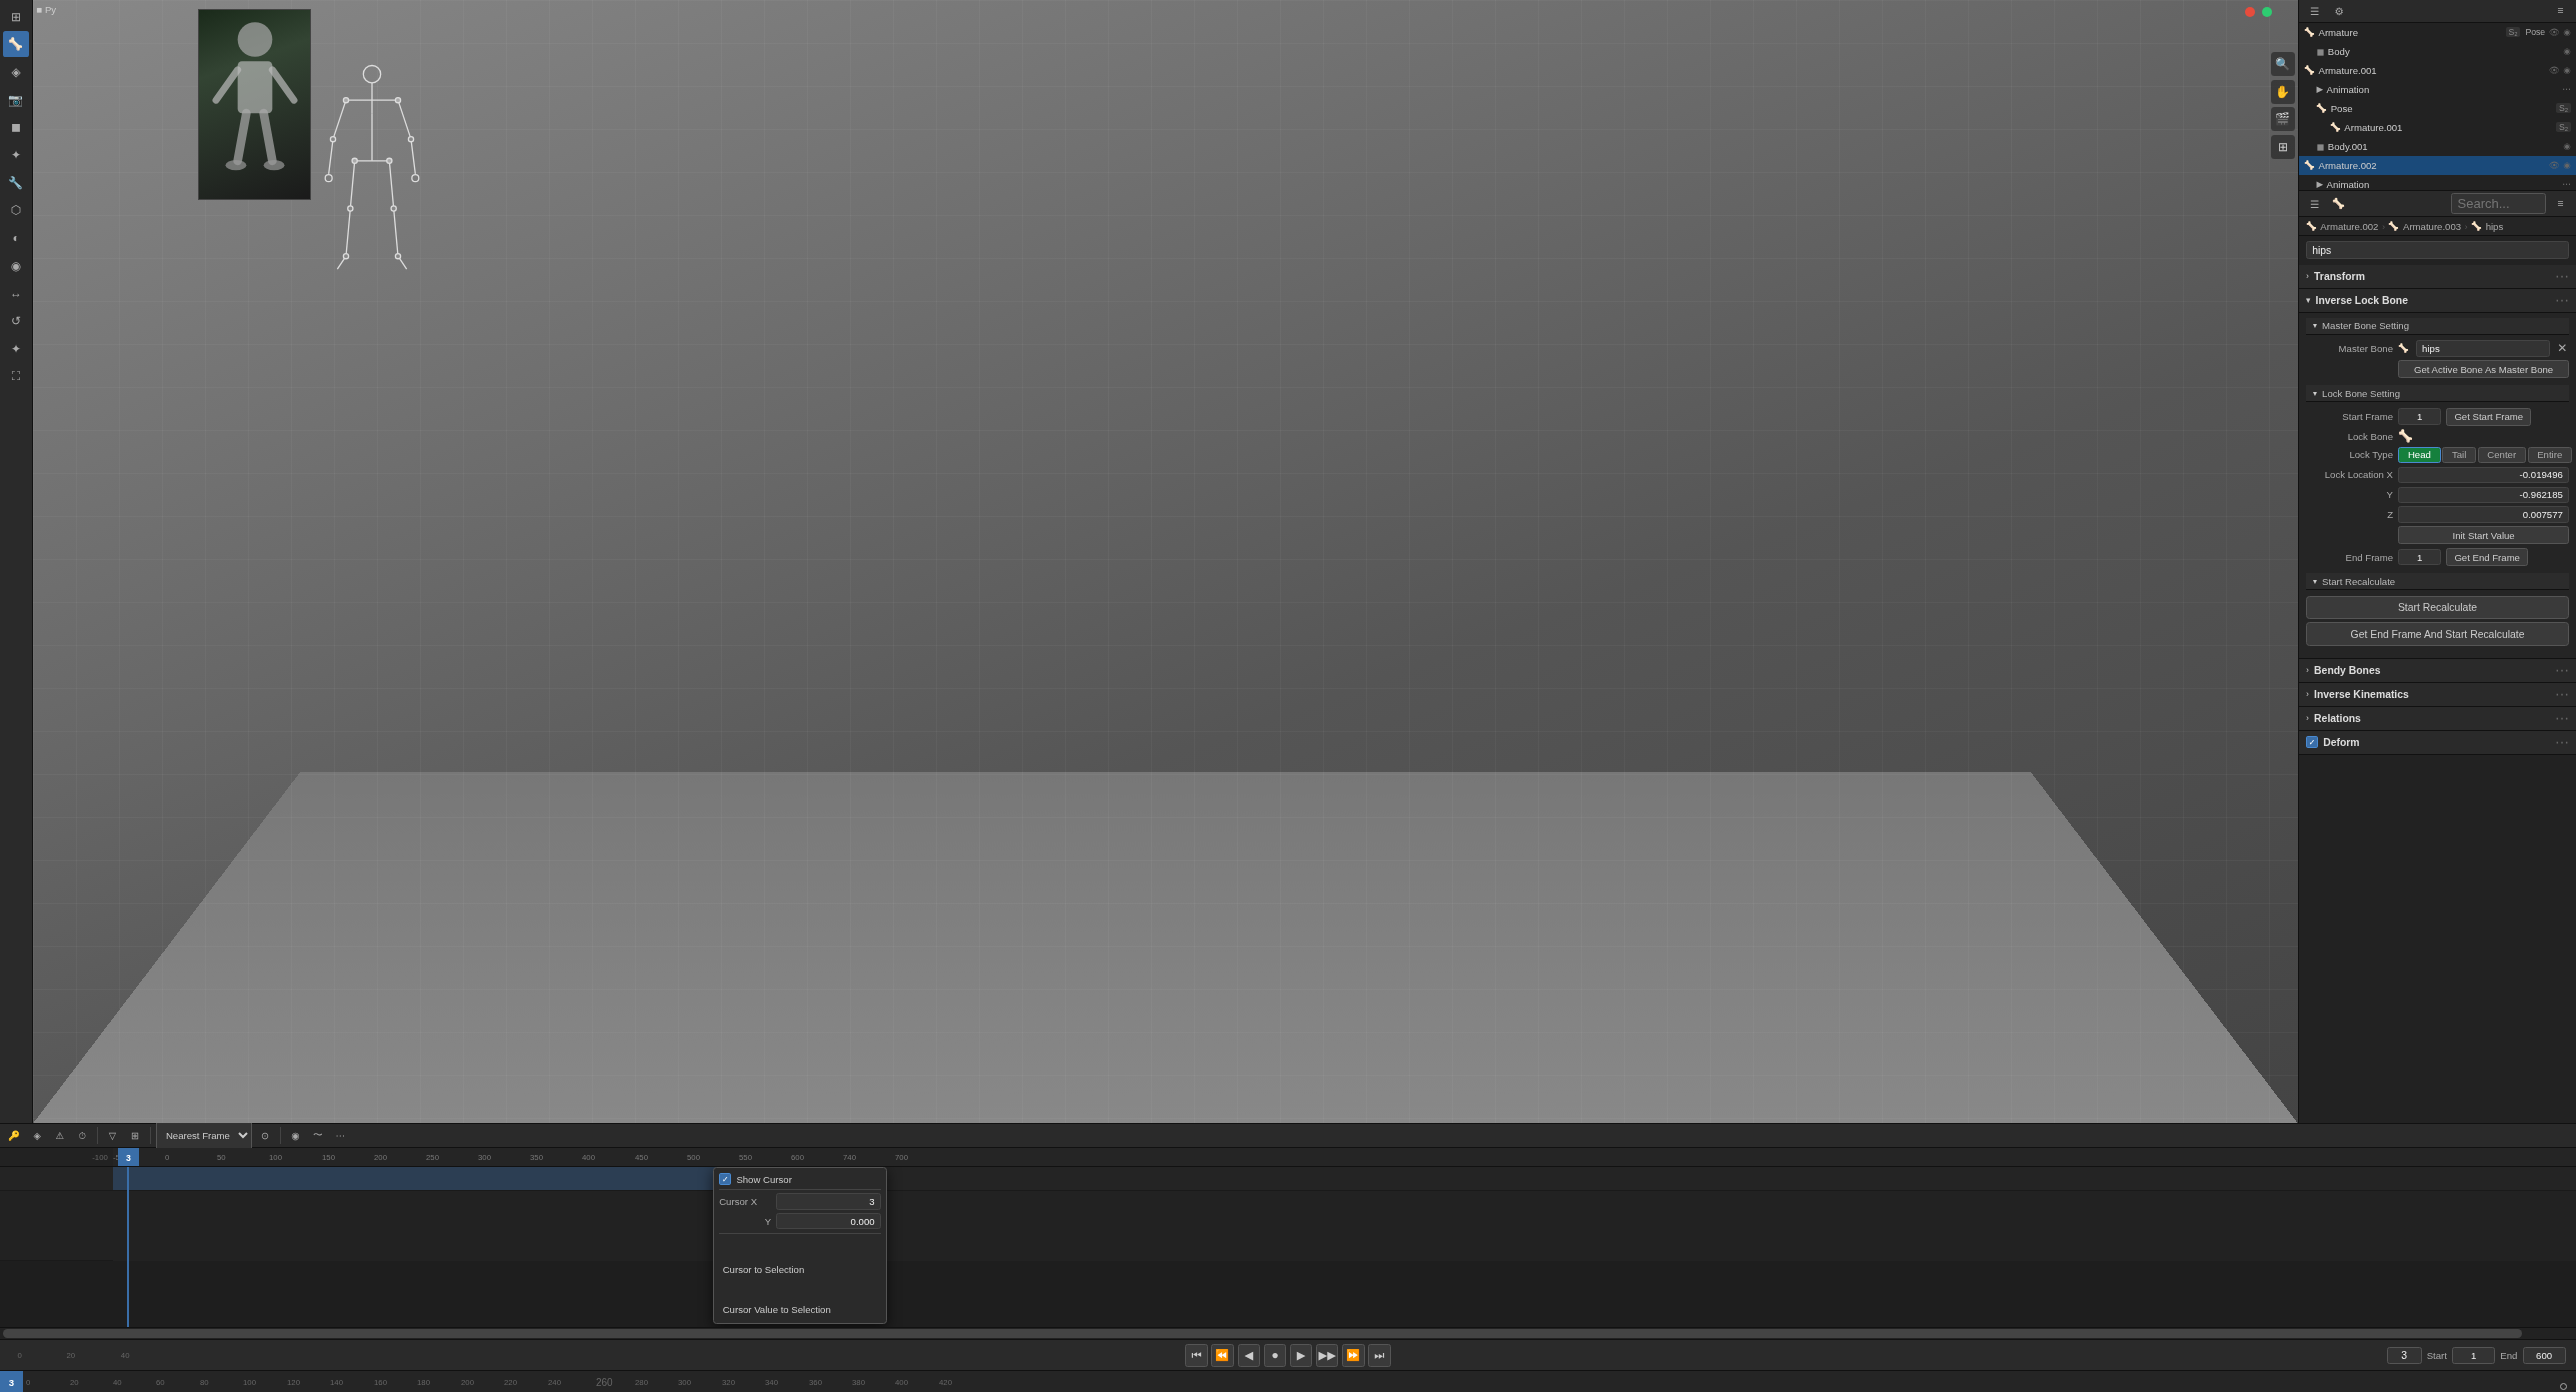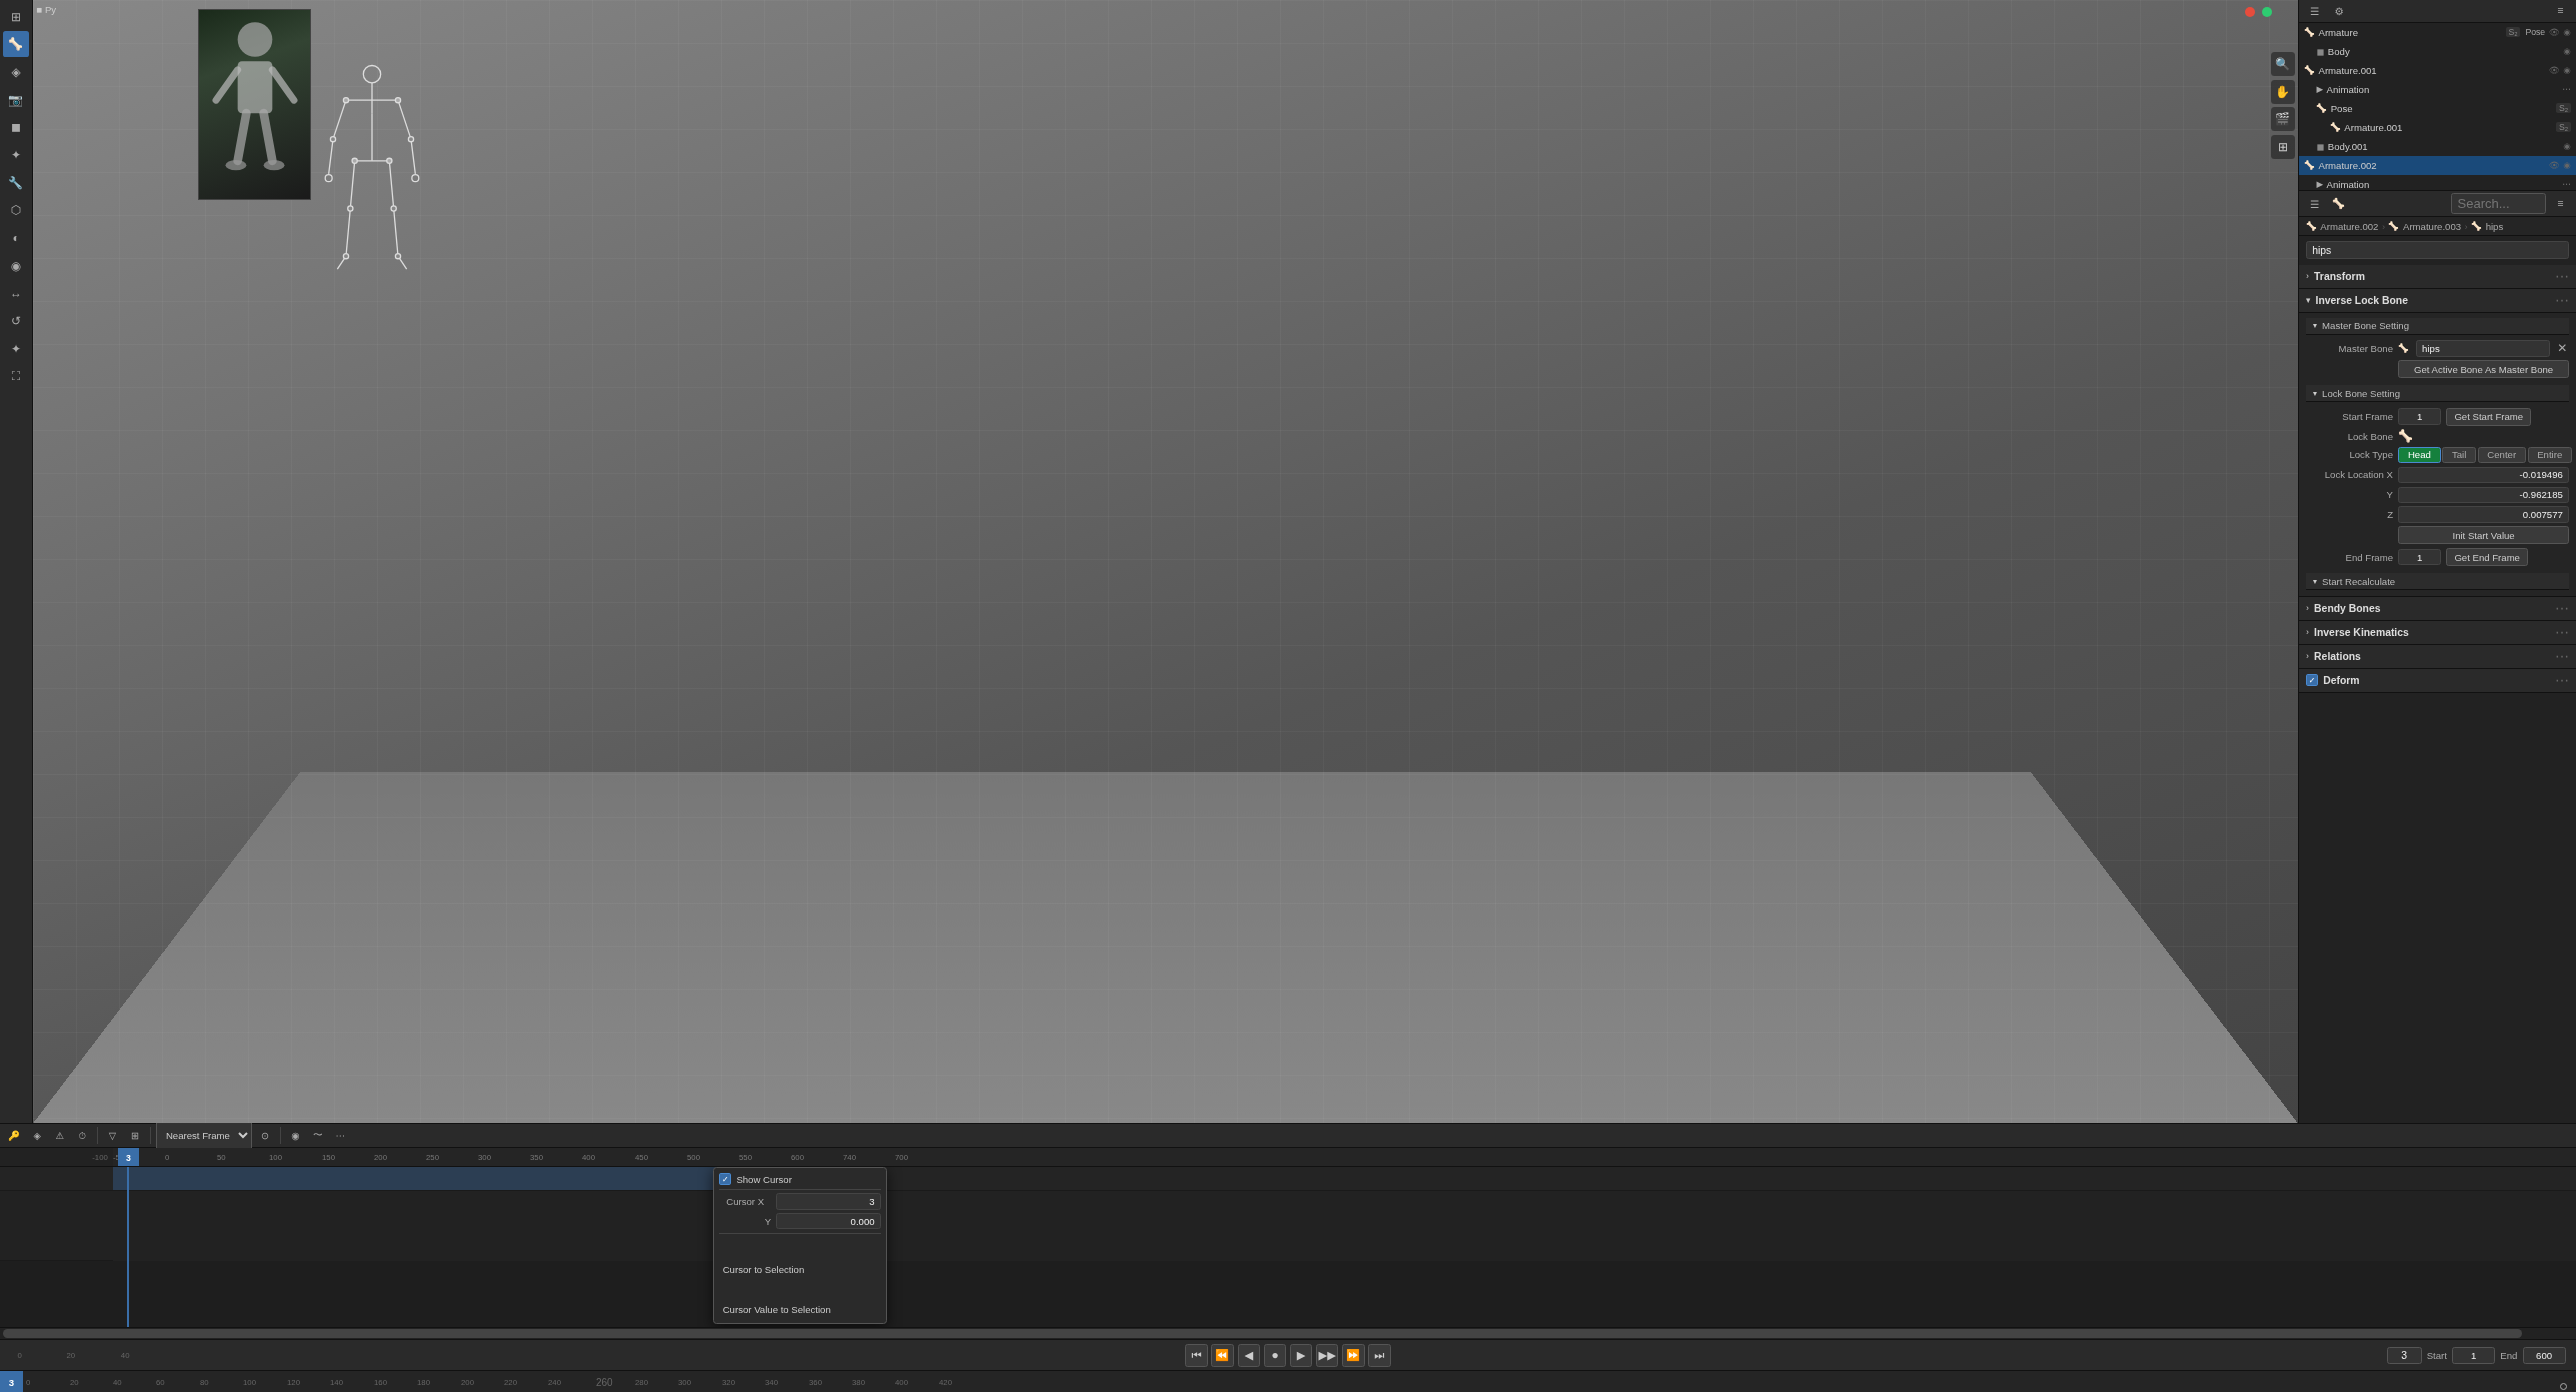--- a/index.html
+++ b/index.html
@@ -787,20 +787,24 @@
             <span class="form-label">End Frame</span>
             <div class="form-value" style="width:43px;flex:none;text-align:center;cursor:pointer;">1</div>
             <button class="form-btn">Get End Frame</button>
           </div>
         </div>
 
         <div class="sub-section-header">
           <span class="arrow">▾</span>
           <span class="label">Start Recalculate</span>
         </div>
+        <div style="padding:5.2px 0 3.5px 0;">
+          <button class="big-btn">Start Recalculate</button>
+          <button class="big-btn">Get End Frame And Start Recalculate</button>
+        </div>
       </div>
 
       
       <div class="section-header">
         <span class="arrow">›</span>
         <span class="label">Bendy Bones</span>
         <span class="menu-dots">⋯</span>
       </div>
 
       
@@ -880,21 +884,21 @@
 
   <div class="timeline-tracks" style="position:relative; flex:1; overflow:hidden;">
 
     <div class="popup-panel" style="top: 0; left: 713px; width: 174px;">
       <div class="checkbox-row">
         <div class="checkbox-box">✓</div>
         <span class="checkbox-label">Show Cursor</span>
       </div>
       <div style="margin-top:3.5px; border-top:0.9px solid #444; padding-top:3.5px;">
         <div class="form-row">
-          <span style="font-size:9.6px;color:#aaa;min-width:52px;text-align:center;">Cursor X</span>
+          <span style="font-size:9.6px;color:#aaa;min-width:52px;text-align:left;">Cursor X</span>
           <div class="form-value" style="text-align:right;cursor:pointer;">3</div>
         </div>
         <div class="form-row">
           <span style="font-size:9.6px;color:#aaa;min-width:52px;text-align:right;">Y</span>
           <div class="form-value" style="text-align:right;cursor:pointer;">0.000</div>
         </div>
       </div>
       <div style="margin-top:3.5px; border-top:0.9px solid #444; padding-top:3.5px;">
         <div class="popup-row">
           <span class="popup-item-label">Cursor to Selection</span>

